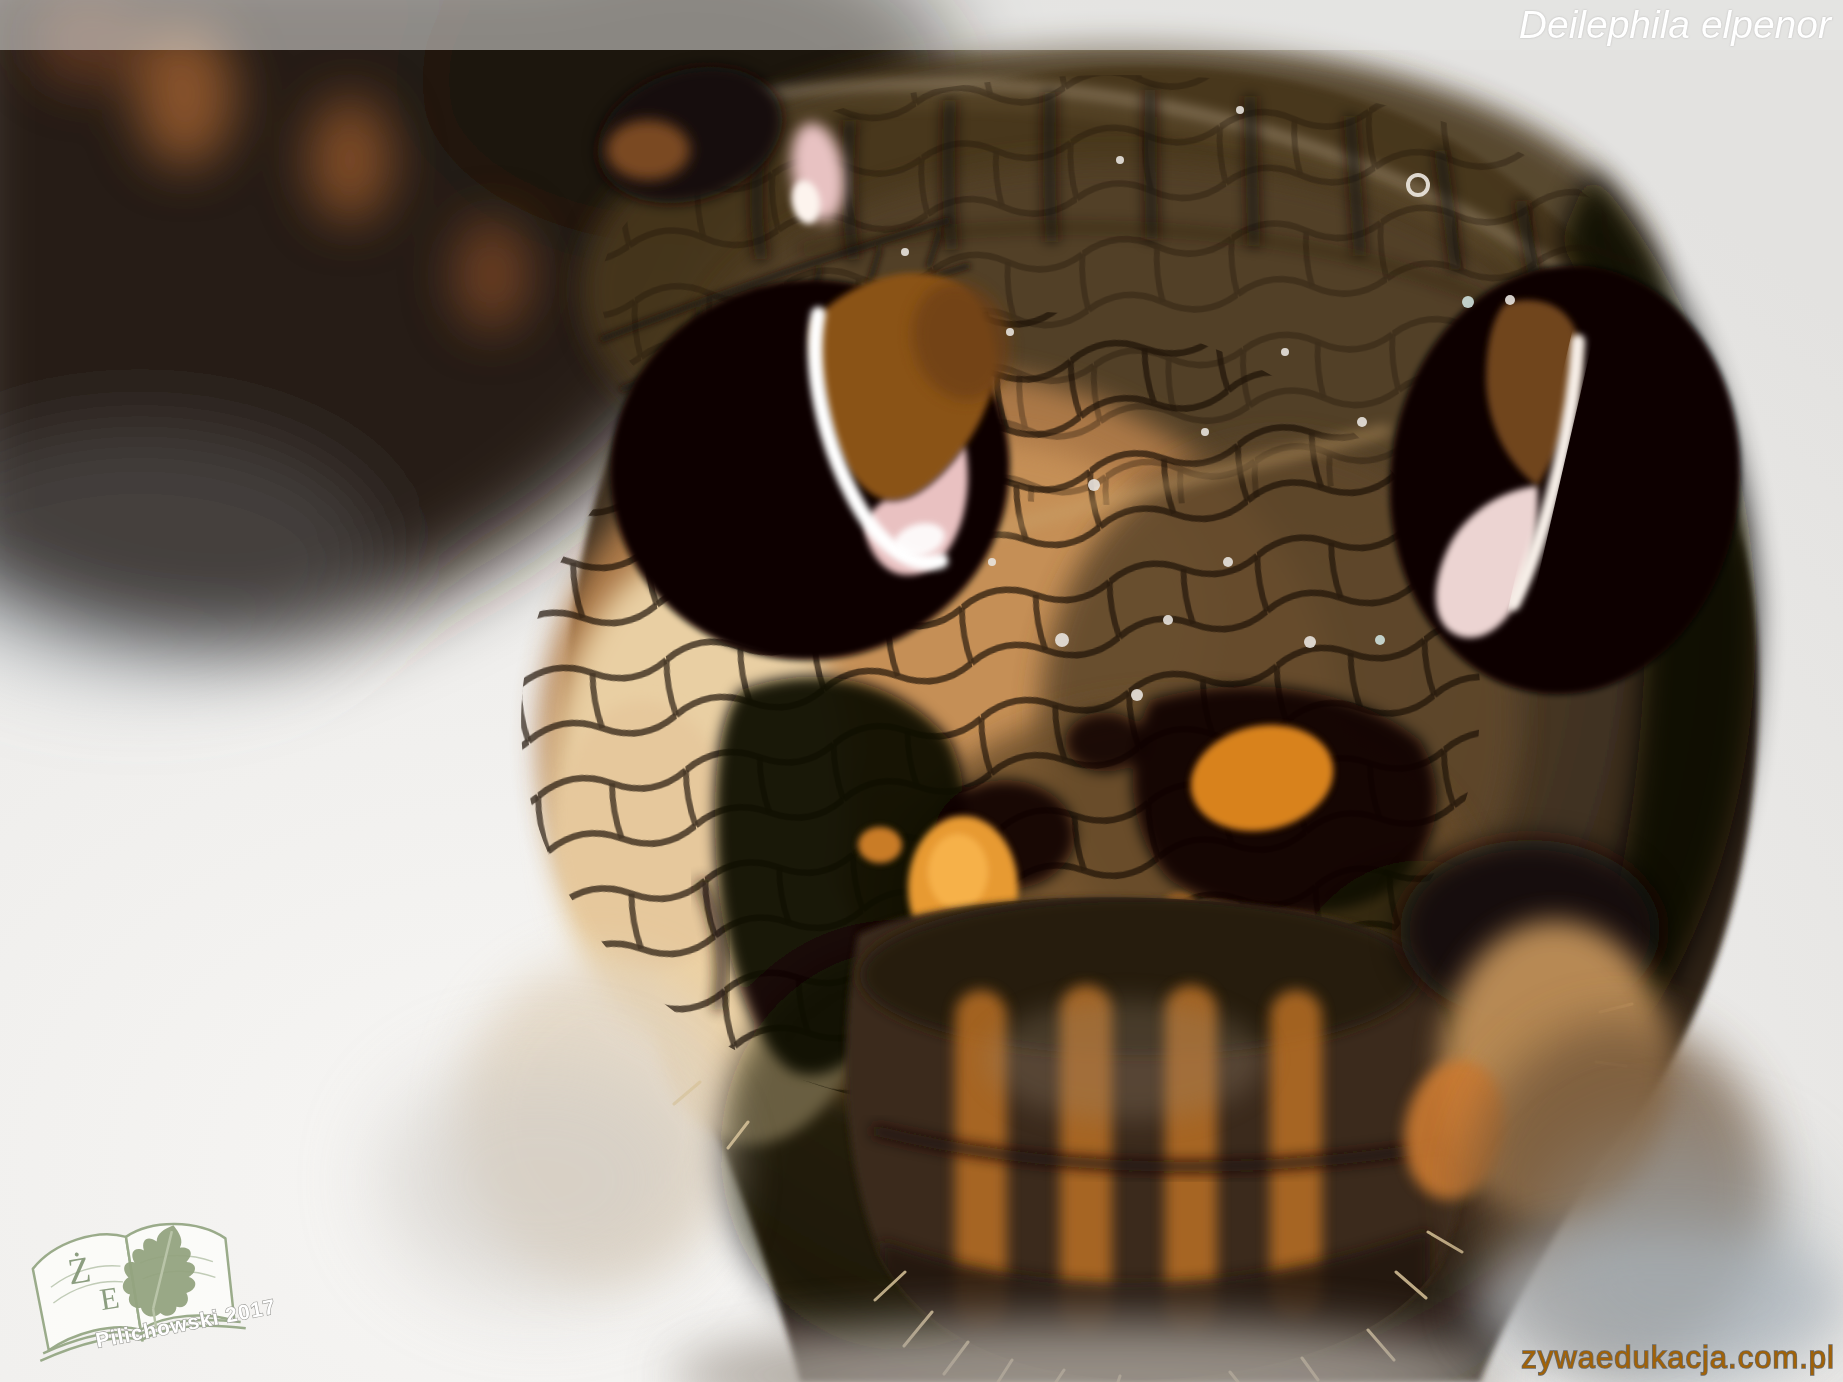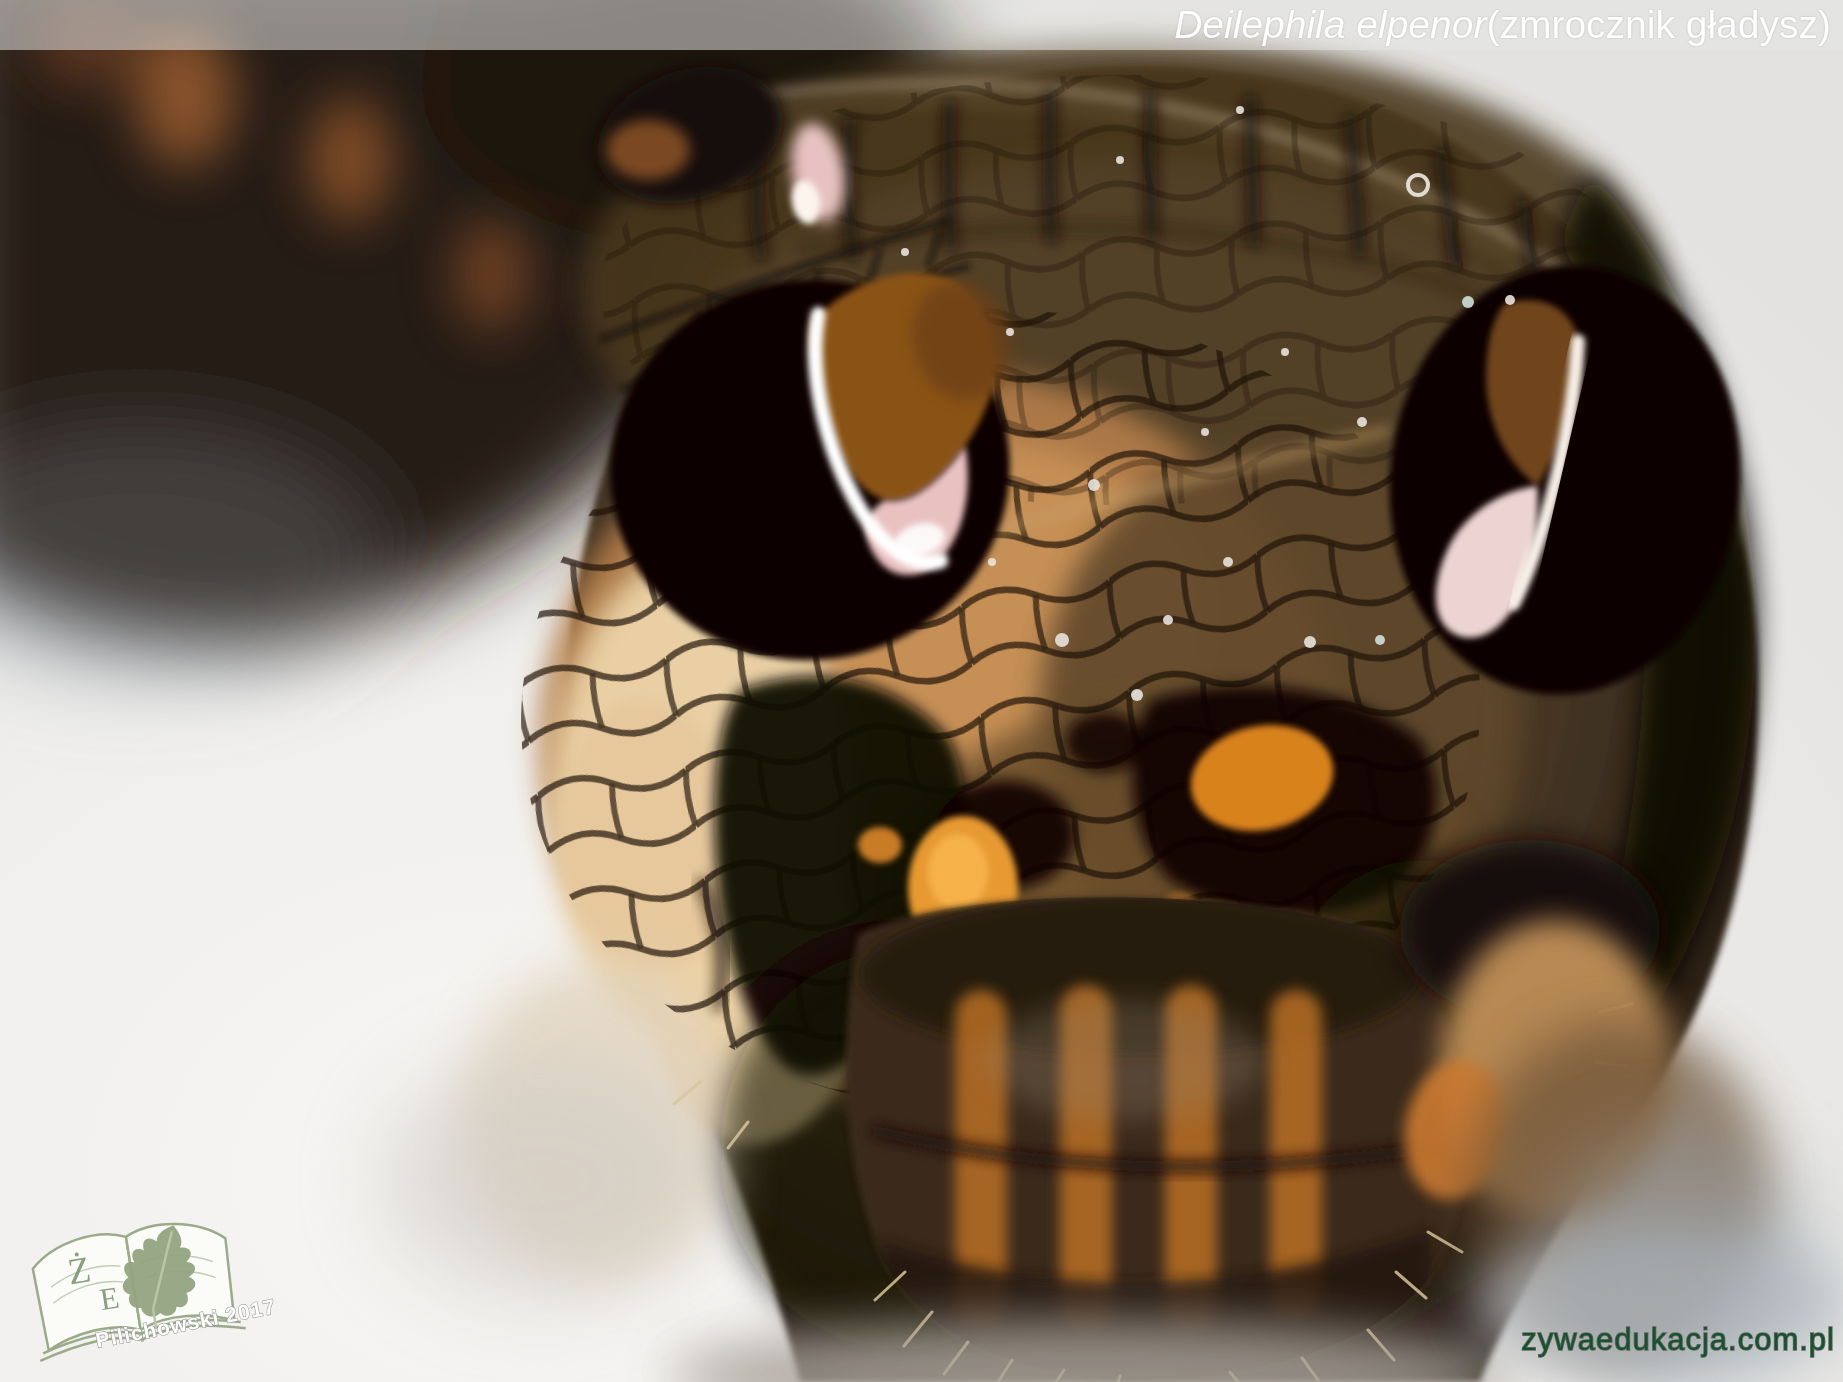--- a/index.html
+++ b/index.html
@@ -15,22 +15,22 @@
     background:rgba(230,229,227,0.55);
     display:flex;align-items:center;justify-content:flex-end;
     padding-right:12px;box-sizing:border-box;
     color:#ffffff;font-size:39px;line-height:50px;white-space:nowrap;
     text-shadow:0 0 2px rgba(90,90,90,0.35);
   }
   .title-latin{font-style:italic;}
   .title-common{font-style:normal;}
   
   .site-credit{
-    position:absolute;right:8px;bottom:24px;
-    font-size:31px;letter-spacing:1px;color:#14532d;
+    position:absolute;right:8px;bottom:6px;
+    font-size:31px;letter-spacing:1px;color:#a16207;
     -webkit-text-stroke:1.6px #6b6a68;paint-order:stroke fill;
   }
   
   .watermark{position:absolute;left:12px;bottom:0;width:270px;height:205px;}
   .watermark svg{position:absolute;inset:0;}
   .wm-letter{position:absolute;font-family:"Liberation Serif", serif;color:#7f9372;opacity:.9;}
   .wm-letter-z{left:56px;top:72px;font-size:37px;transform:rotate(-9deg);}
   .wm-letter-e{left:88px;top:104px;font-size:31px;transform:rotate(-9deg);}
   .wm-credit{
     position:absolute;left:84px;top:152px;white-space:nowrap;
@@ -237,21 +237,20 @@
         <circle cx="1120" cy="160" r="4"></circle>
       <circle cx="1240" cy="110" r="4"></circle>
       <circle cx="1418" cy="185" r="10" fill="none" stroke="#efe9e2" stroke-width="4"></circle>
       <circle cx="1468" cy="302" r="6" fill="#cfe0dc"></circle>
       <circle cx="1380" cy="640" r="5" fill="#cfe0dc"></circle>
     </g>
   </svg>
 
   <div class="title-bar">
     <span class="title-latin">Deilephila elpenor</span>
-    <span class="title-common">(zmrocznik gładysz)</span>
   </div>
 
   <div class="site-credit">zywaedukacja.com.pl</div>
 
   <div class="watermark">
     <svg viewBox="0 0 270 205" aria-hidden="true">
       <g transform="rotate(-9 130 110)" stroke="#9aab8a" stroke-width="2.5" fill="none" stroke-linejoin="round">
         <path d="M25,75 C50,52 95,45 122,58 L122,152 C95,140 55,145 28,158 Z" fill="rgba(253,253,251,0.75)"></path>
         <path d="M122,58 C150,45 195,52 220,75 L216,158 C190,145 150,140 122,152 Z" fill="rgba(253,253,251,0.75)"></path>
         <path d="M22,160 C60,150 95,146 122,156 C150,146 186,150 222,160"></path>

